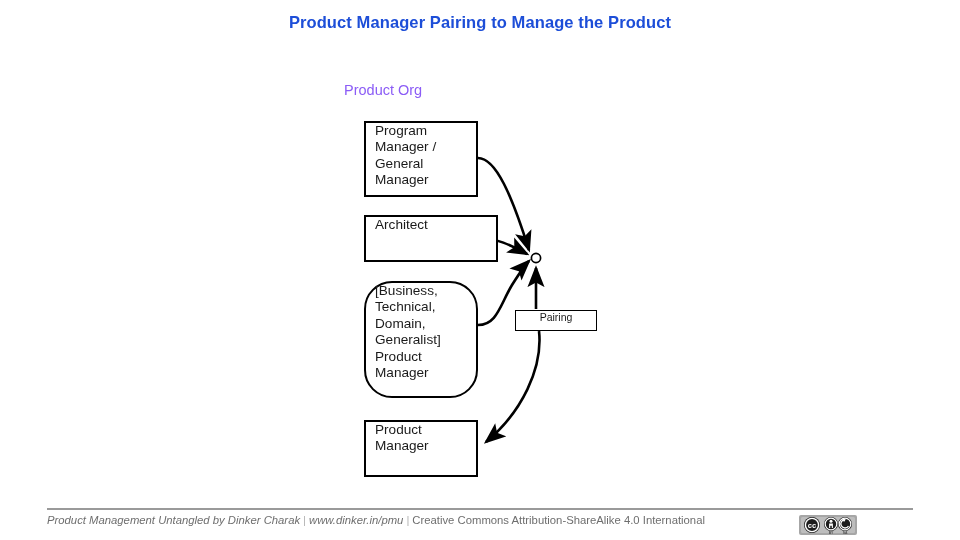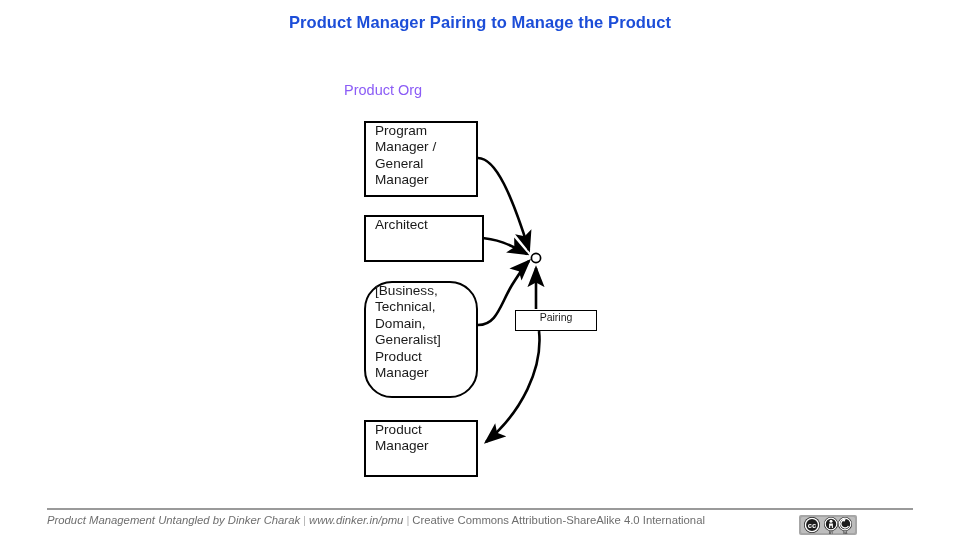--- a/index.html
+++ b/index.html
@@ -67,21 +67,21 @@
   }
   .node-box .node-text {
     padding: 0 9px;
     font-size: 13.6px;
     line-height: 16.4px;
     color: #1a1a1a;
     white-space: pre-line;
   }
 
   #node-program-manager { left: 364px; top: 121px;  width: 114px; height: 76px; }
-  #node-architect       { left: 364px; top: 215px;  width: 120px; height: 47px; }
+  #node-architect       { left: 364px; top: 215px;  width: 134px; height: 47px; }
   #node-product-manager-variants { left: 364px; top: 281px; width: 114px; height: 117px; border-radius: 28px; }
   #node-product-manager { left: 364px; top: 420px;  width: 114px; height: 57px; }
 
   
   #node-pairing {
     position: absolute;
     left: 515px;
     top: 310px;
     width: 82px;
     height: 21px;

